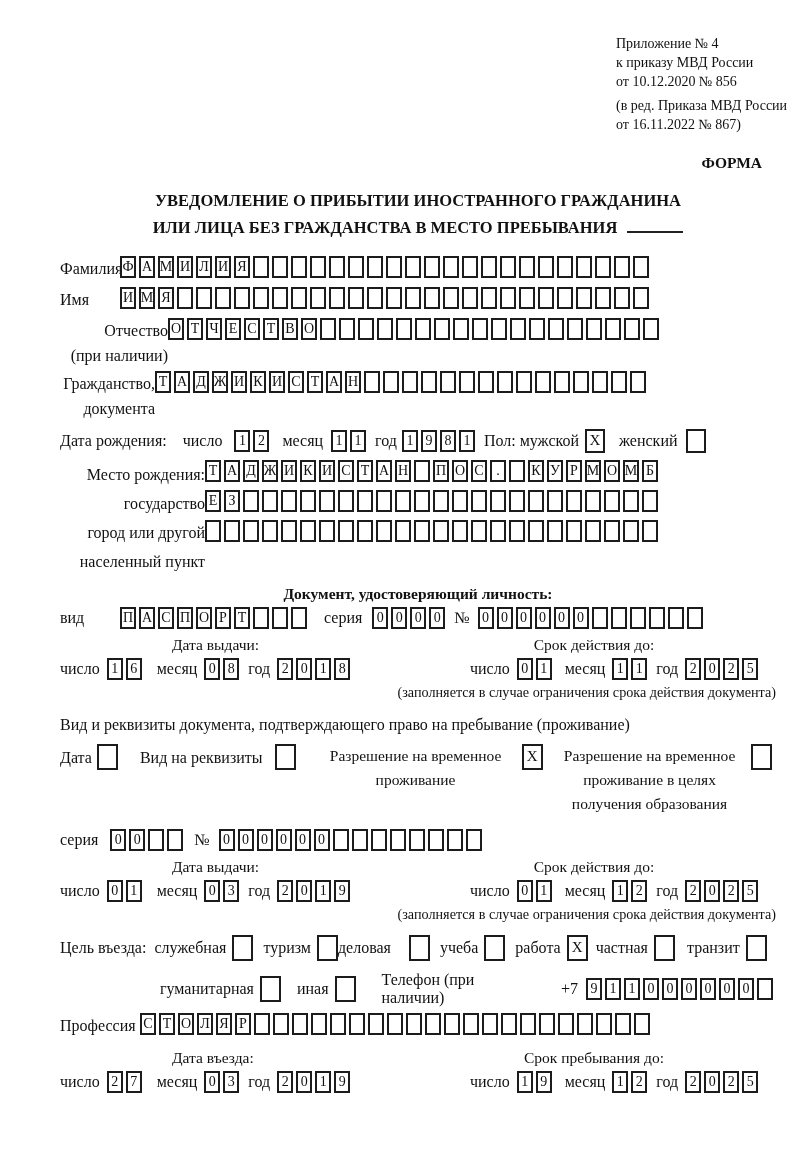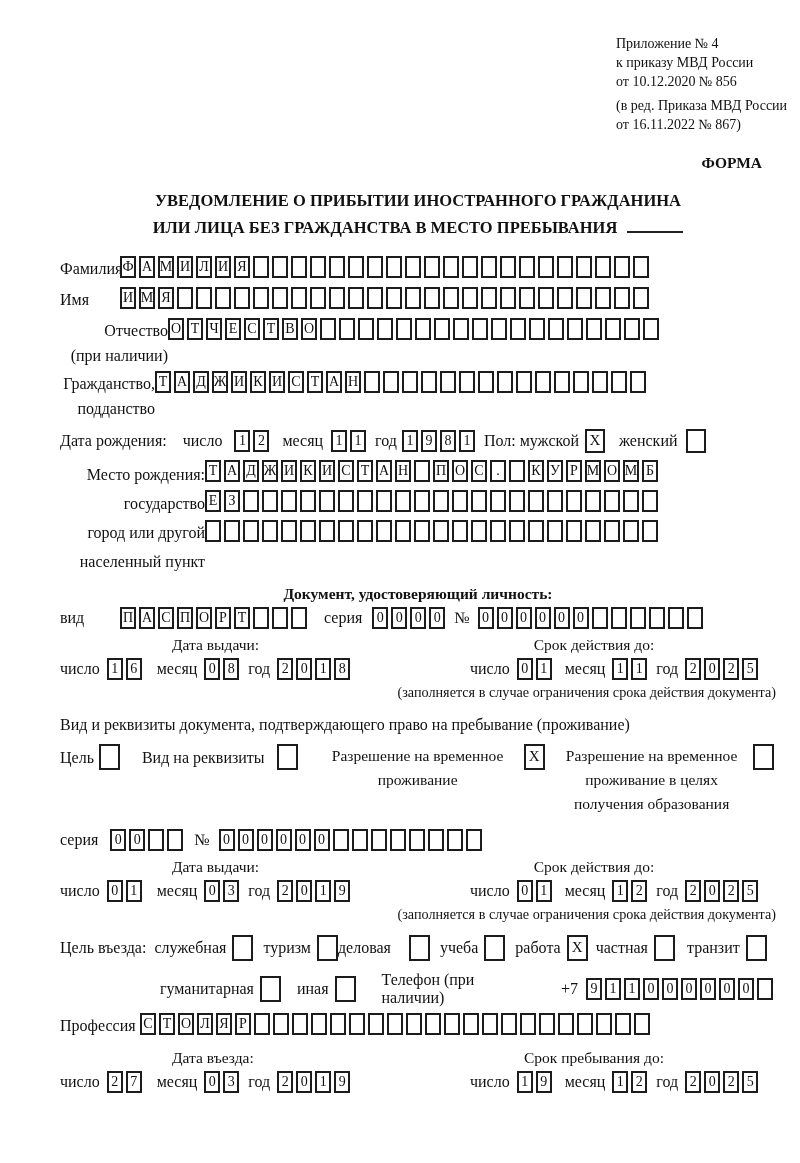--- a/index.html
+++ b/index.html
@@ -176,21 +176,21 @@
         <span class="cell"></span>
         <span class="cell"></span>
         <span class="cell"></span>
         <span class="cell"></span>
       </div>
   </div>
 
   <div class="frow" style="margin-top:3px;">
     <div class="lbl2" style="width:95px;">
       <div>Гражданство,</div>
-      <div>подданство</div>
+      <div>документа</div>
     </div>
     <div class="cells">
         <span class="cell">Т</span>
         <span class="cell">А</span>
         <span class="cell">Д</span>
         <span class="cell">Ж</span>
         <span class="cell">И</span>
         <span class="cell">К</span>
         <span class="cell">И</span>
         <span class="cell">С</span>
@@ -415,21 +415,21 @@
       </div>
     </div>
   </div>
   <div class="note">(заполняется в случае ограничения срока действия документа)</div>
 
   <div class="intro">
     <div>Вид и реквизиты документа, подтверждающего право на пребывание (проживание)</div>
   </div>
 
   <div class="opts">
-    <span class="t" style="margin-right:5px; line-height:27px;">Цель</span>
+    <span class="t" style="margin-right:5px; line-height:27px;">Дата</span>
     <span class="cbox"></span>
     <span class="t" style="margin:0 12px 0 22px; line-height:27px;">Вид на реквизиты</span>
     <span class="cbox"></span>
     <div class="opt-label" style="width:200px; margin-left:20px;">
       <div>Разрешение на временное</div>
       <div>проживание</div>
     </div>
     <span class="cbox" style="margin-left:6px;">X</span>
     <div class="opt-label" style="width:190px; margin-left:12px;">
       <div>Разрешение на временное</div>

